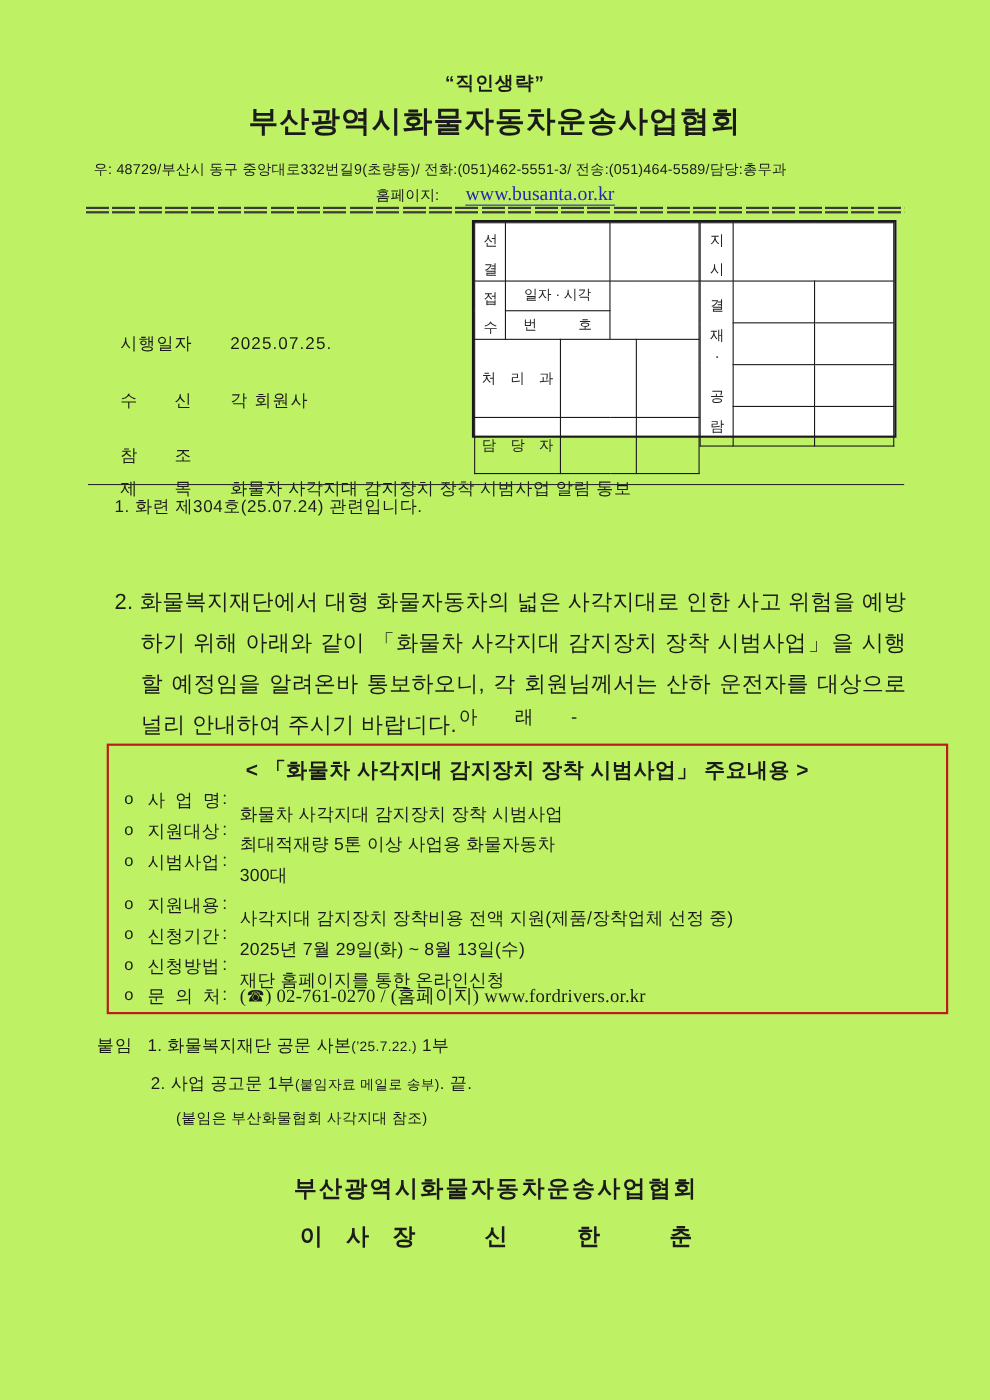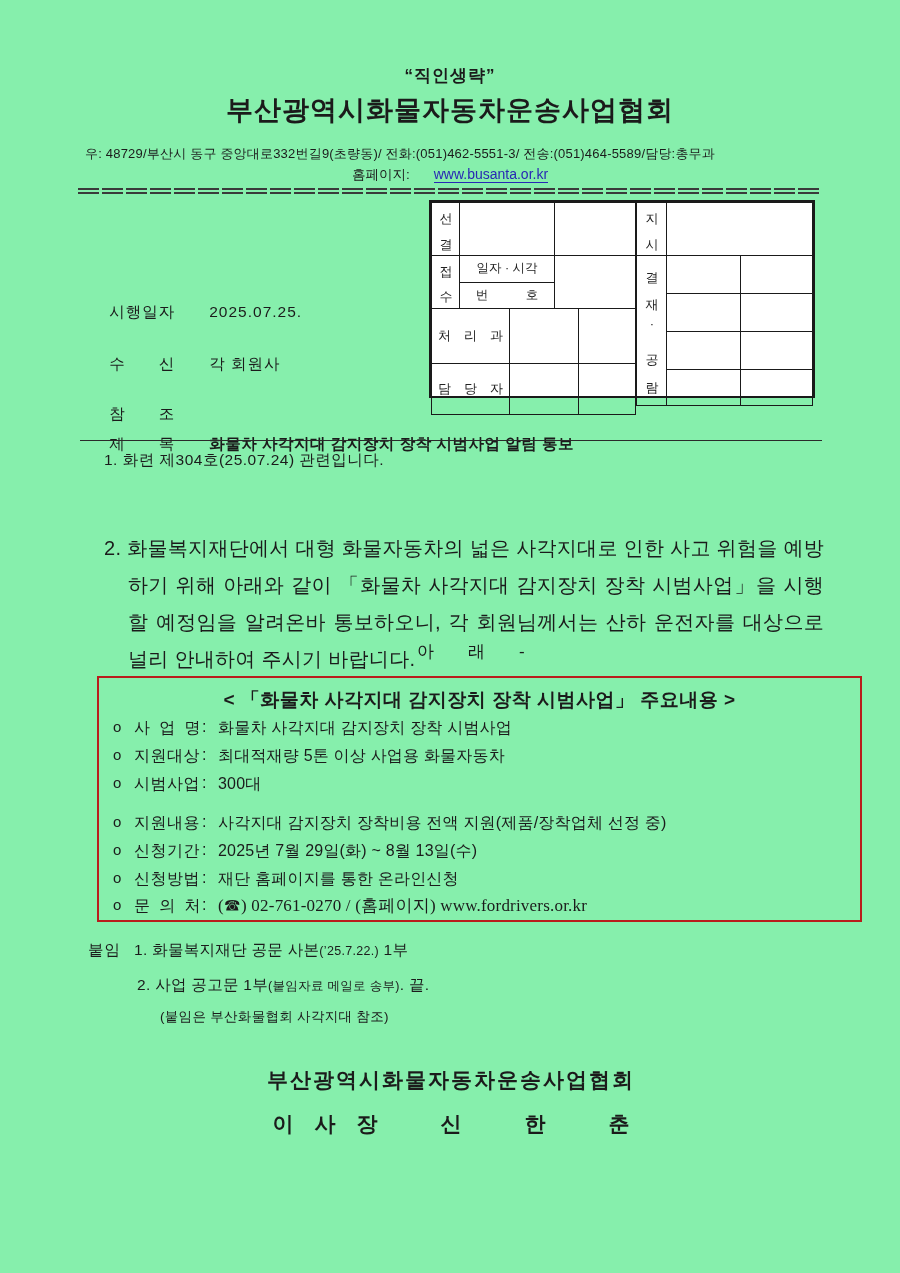--- a/index.html
+++ b/index.html
@@ -1,47 +1,47 @@
 <!DOCTYPE html>
 <html><head>
 <meta charset="utf-8">
 <style>
   html,body { margin:0; padding:0; background:#ffffff; }
   .page {
     position:relative; width:900px; height:1273px; margin:0 auto;
-    background:#86efac; overflow:hidden;
+    background:#bef264; overflow:hidden;
     font-family:"Liberation Sans","DejaVu Sans",sans-serif;
     color:#1b1b1b;
   }
   
   .hdr-note { position:absolute; left:0; top:64px; width:900px; text-align:center;
               font-size:17px; font-weight:bold; letter-spacing:1px; }
   .hdr-org  { position:absolute; left:0; top:92px; width:900px; text-align:center;
               font-size:27px; font-weight:bold; letter-spacing:1px; }
   .hdr-addr { position:absolute; left:0; top:145px; width:800px; text-align:center;
               font-size:13px; letter-spacing:0.2px; white-space:pre; }
   .hdr-home { position:absolute; left:0; top:166px; width:900px; text-align:center;
               font-size:13.5px; }
   .home-link { color:#2828b4; text-decoration:none; border-bottom:1.5px solid #2828b4;
-               margin-left:24px; font-family:Liberation Sans, sans-serif;
-               font-size:14px; cursor:pointer; }
+               margin-left:24px; font-family:Liberation Serif, serif;
+               font-size:18px; cursor:pointer; }
   .divider {
     position:absolute; left:78px; top:188px; width:744px; height:6px;
     background-image:
       repeating-linear-gradient(90deg,#3a3a3a 0 21px,transparent 21px 24px),
       repeating-linear-gradient(90deg,#3a3a3a 0 21px,transparent 21px 24px);
     background-size:100% 2px,100% 2px;
     background-position:0 0,0 100%;
     background-repeat:no-repeat,no-repeat;
   }
   
   .field { position:absolute; left:88px; font-size:15.5px; letter-spacing:1px; white-space:pre; }
   .flabel { display:inline-block; min-width:100px; white-space:pre; }
   .fvalue { white-space:pre; }
-  .fvalue.bold { font-weight:bold; letter-spacing:0.5px; }
+  .fvalue.bold { font-weight:normal; letter-spacing:0.5px; }
   .title-underline { position:absolute; left:80px; top:440px; width:742px; height:1px; background:#2a2a2a; }
   
   .approval { position:absolute; left:429px; top:200px; width:386px; height:198px;
               border:2px solid #1a1a1a; display:flex; box-sizing:border-box; background:#fff; }
   .approval table { border-collapse:collapse; table-layout:fixed; height:194px; }
   .approval td { border:1px solid #1a1a1a; font-size:13px; color:#222;
                  text-align:center; vertical-align:middle; padding:0; white-space:pre;
                  overflow:hidden; }
   .vlabel { writing-mode:vertical-rl; text-orientation:upright; letter-spacing:13px;
             padding-top:4px; }
@@ -57,21 +57,21 @@
   
   .sbox { position:absolute; left:97px; top:676px; width:765px; height:246px;
           border:2px solid #b91c1c; box-sizing:border-box; }
   .sbox-title { position:absolute; left:0; top:9px; width:100%; text-align:center;
                 font-size:19px; font-weight:bold; letter-spacing:0.5px; }
   .box-item { position:absolute; left:0; width:100%; height:24px; font-size:16px; }
   .bullet { position:absolute; left:14px; top:0; font-size:15px; }
   .item-label { position:absolute; left:35px; top:0; display:inline-block; width:67px;
                 text-align:justify; text-align-last:justify; letter-spacing:0.5px; white-space:pre; }
   .item-colon { position:absolute; left:103px; top:0; }
-  .item-value { position:absolute; left:119px; top:0; white-space:pre; letter-spacing:0.2px; }
+  .item-value { position:absolute; left:119px; top:12px; white-space:pre; letter-spacing:0.2px; }
   .item-value.serif { font-family:"Liberation Serif","DejaVu Serif",serif; font-size:17px; top:-2px; }
   
   .att-label { position:absolute; left:88px; top:940px; font-size:15.5px; letter-spacing:1px; }
   .att-line  { position:absolute; font-size:15.5px; letter-spacing:0.3px; white-space:pre; }
   .att-small { font-size:12.5px; }
   .att-note  { position:absolute; left:160px; top:1008px; font-size:13.5px; letter-spacing:0.3px; }
   
   .sig-org  { position:absolute; left:80px; top:1066px; width:742px; text-align:center;
               font-size:21px; font-weight:bold; letter-spacing:2px; }
   .sig-name { position:absolute; left:80px; top:1110px; width:742px; text-align:center;
@@ -118,21 +118,21 @@
         <td colspan="2"></td>
       </tr>
       <tr style="height:21px">
         <td class="vlabel" rowspan="2">접수</td>
         <td colspan="2" style="font-size:12.5px">일자 · 시각</td>
         <td colspan="2" rowspan="2"></td>
       </tr>
       <tr style="height:21px">
         <td colspan="2" style="font-size:12.5px">번　　　호</td>
       </tr>
-      <tr style="height:55px">
+      <tr style="height:71px">
         <td colspan="2">처　리　과</td>
         <td colspan="2"></td>
         <td></td>
       </tr>
       <tr style="height:51px">
         <td colspan="2">담　당　자</td>
         <td colspan="2"></td>
         <td></td>
       </tr>
     </tbody>

